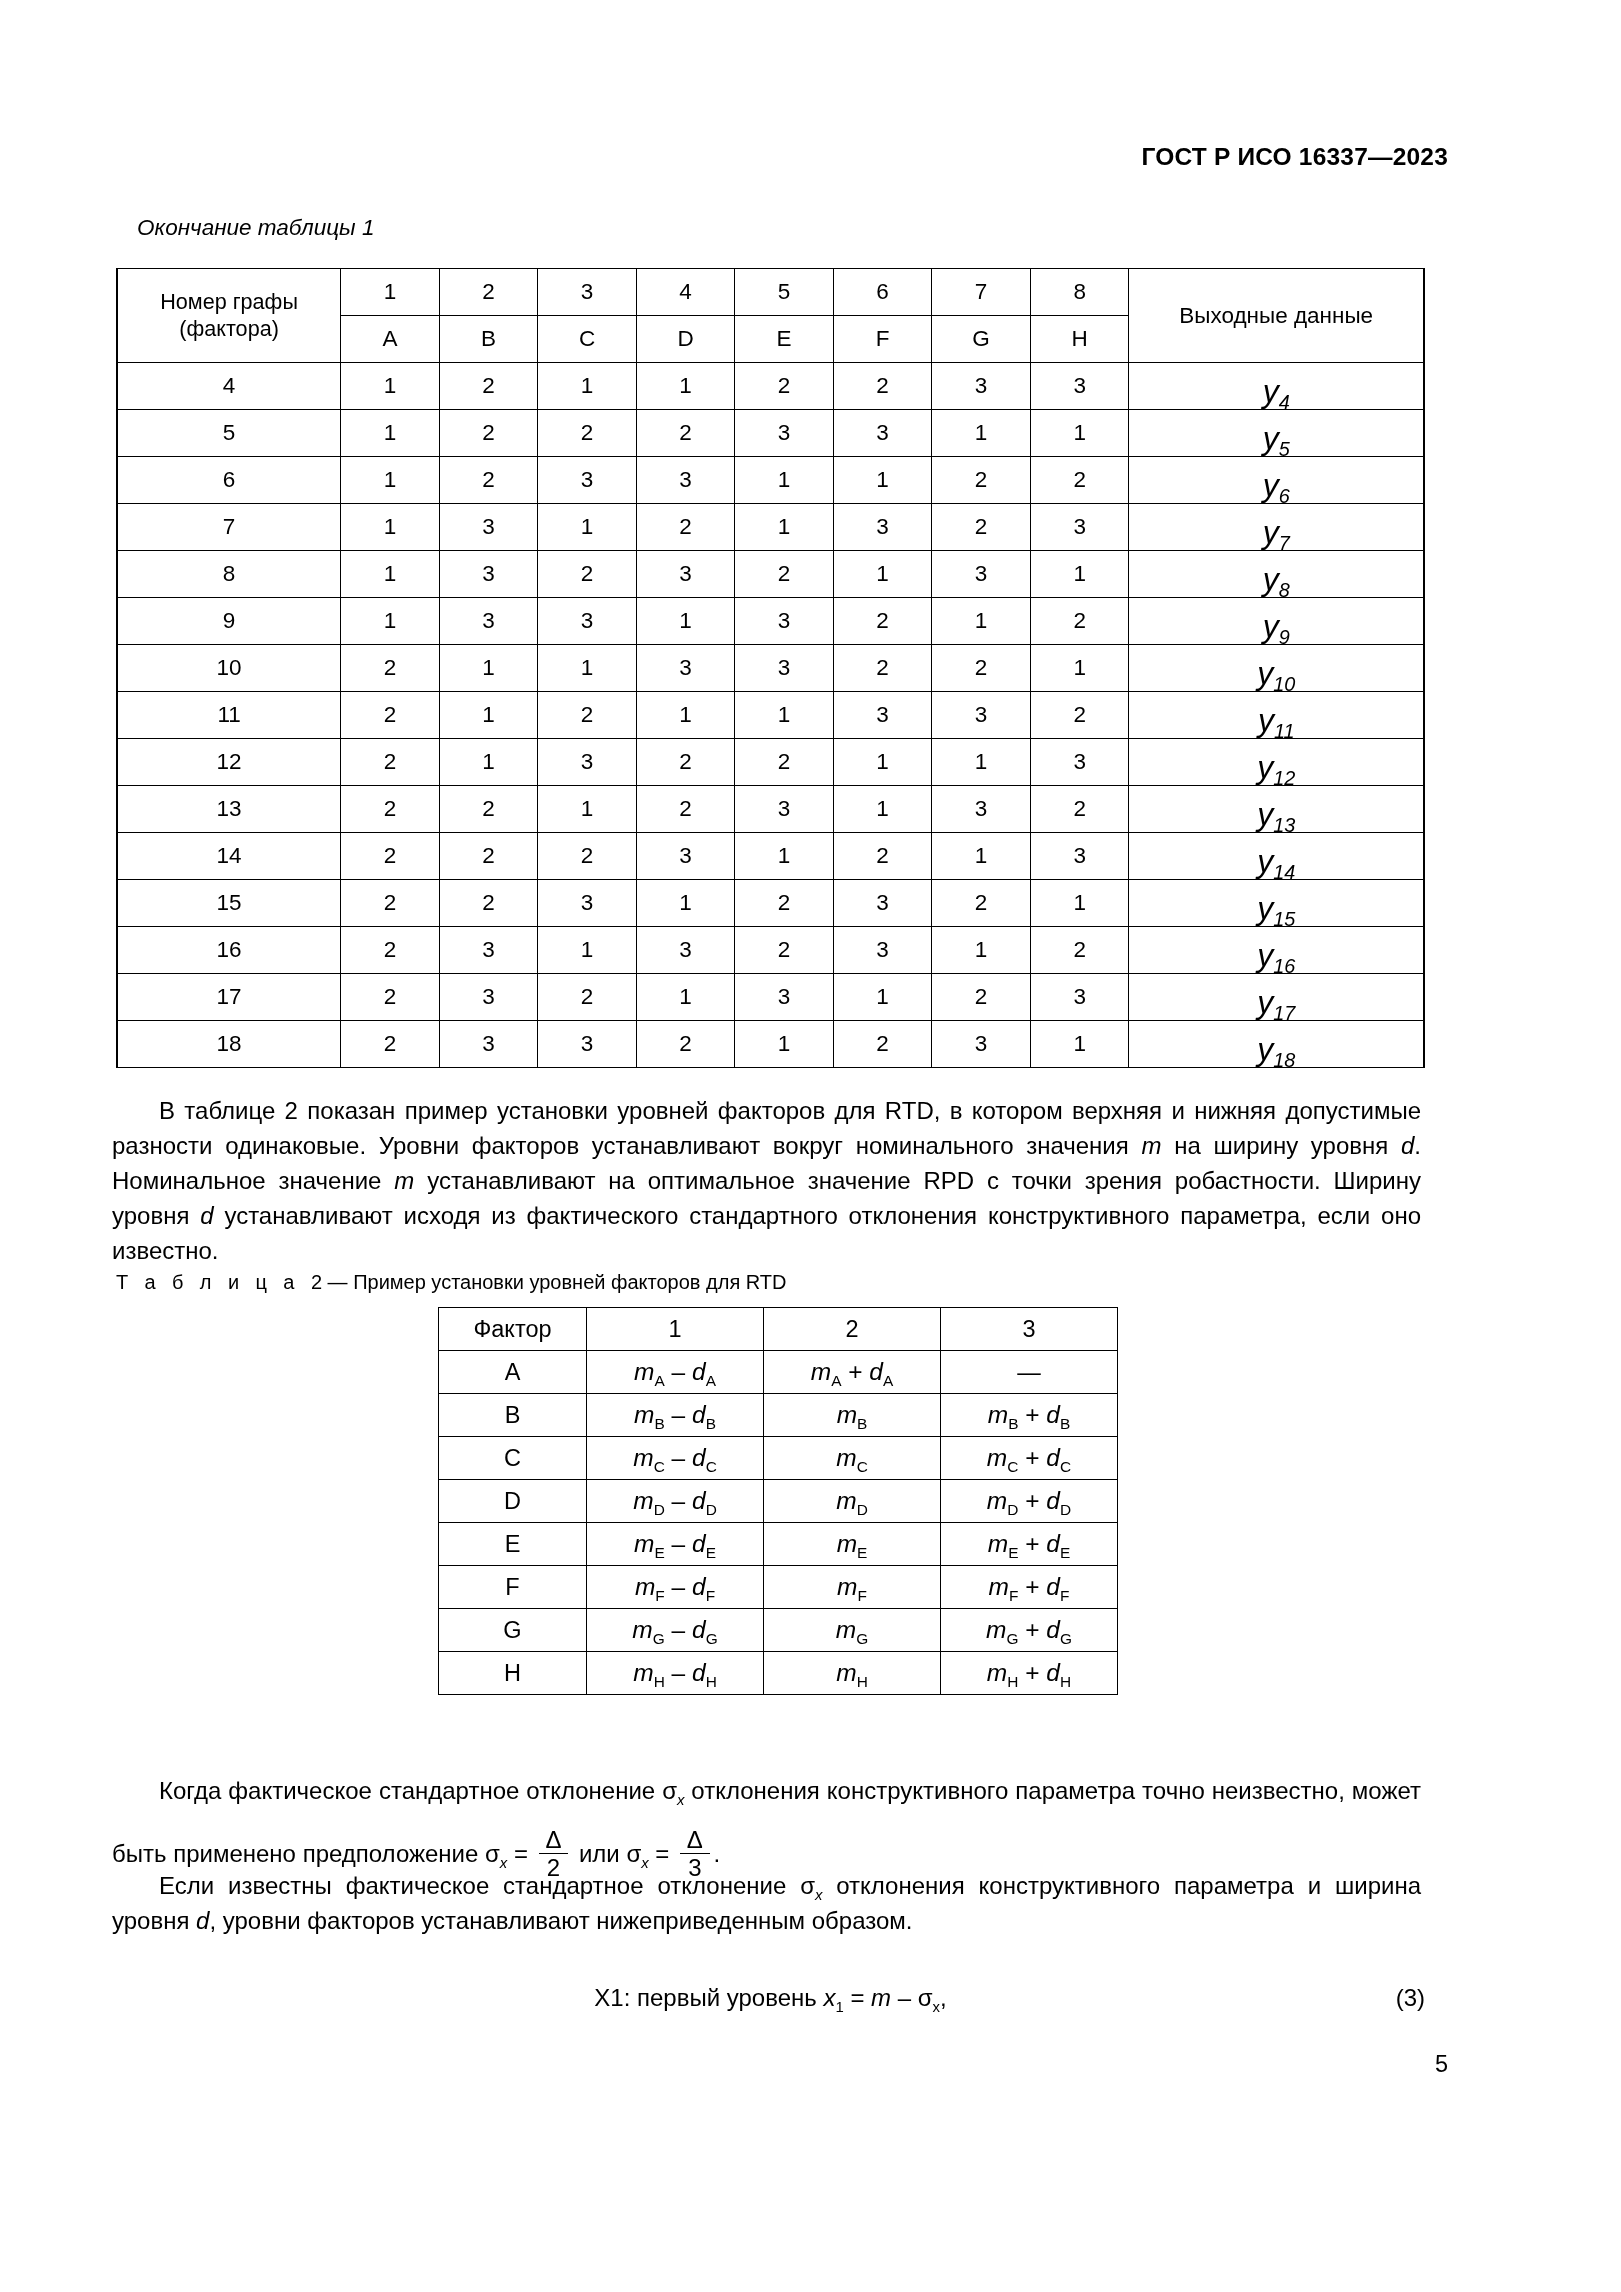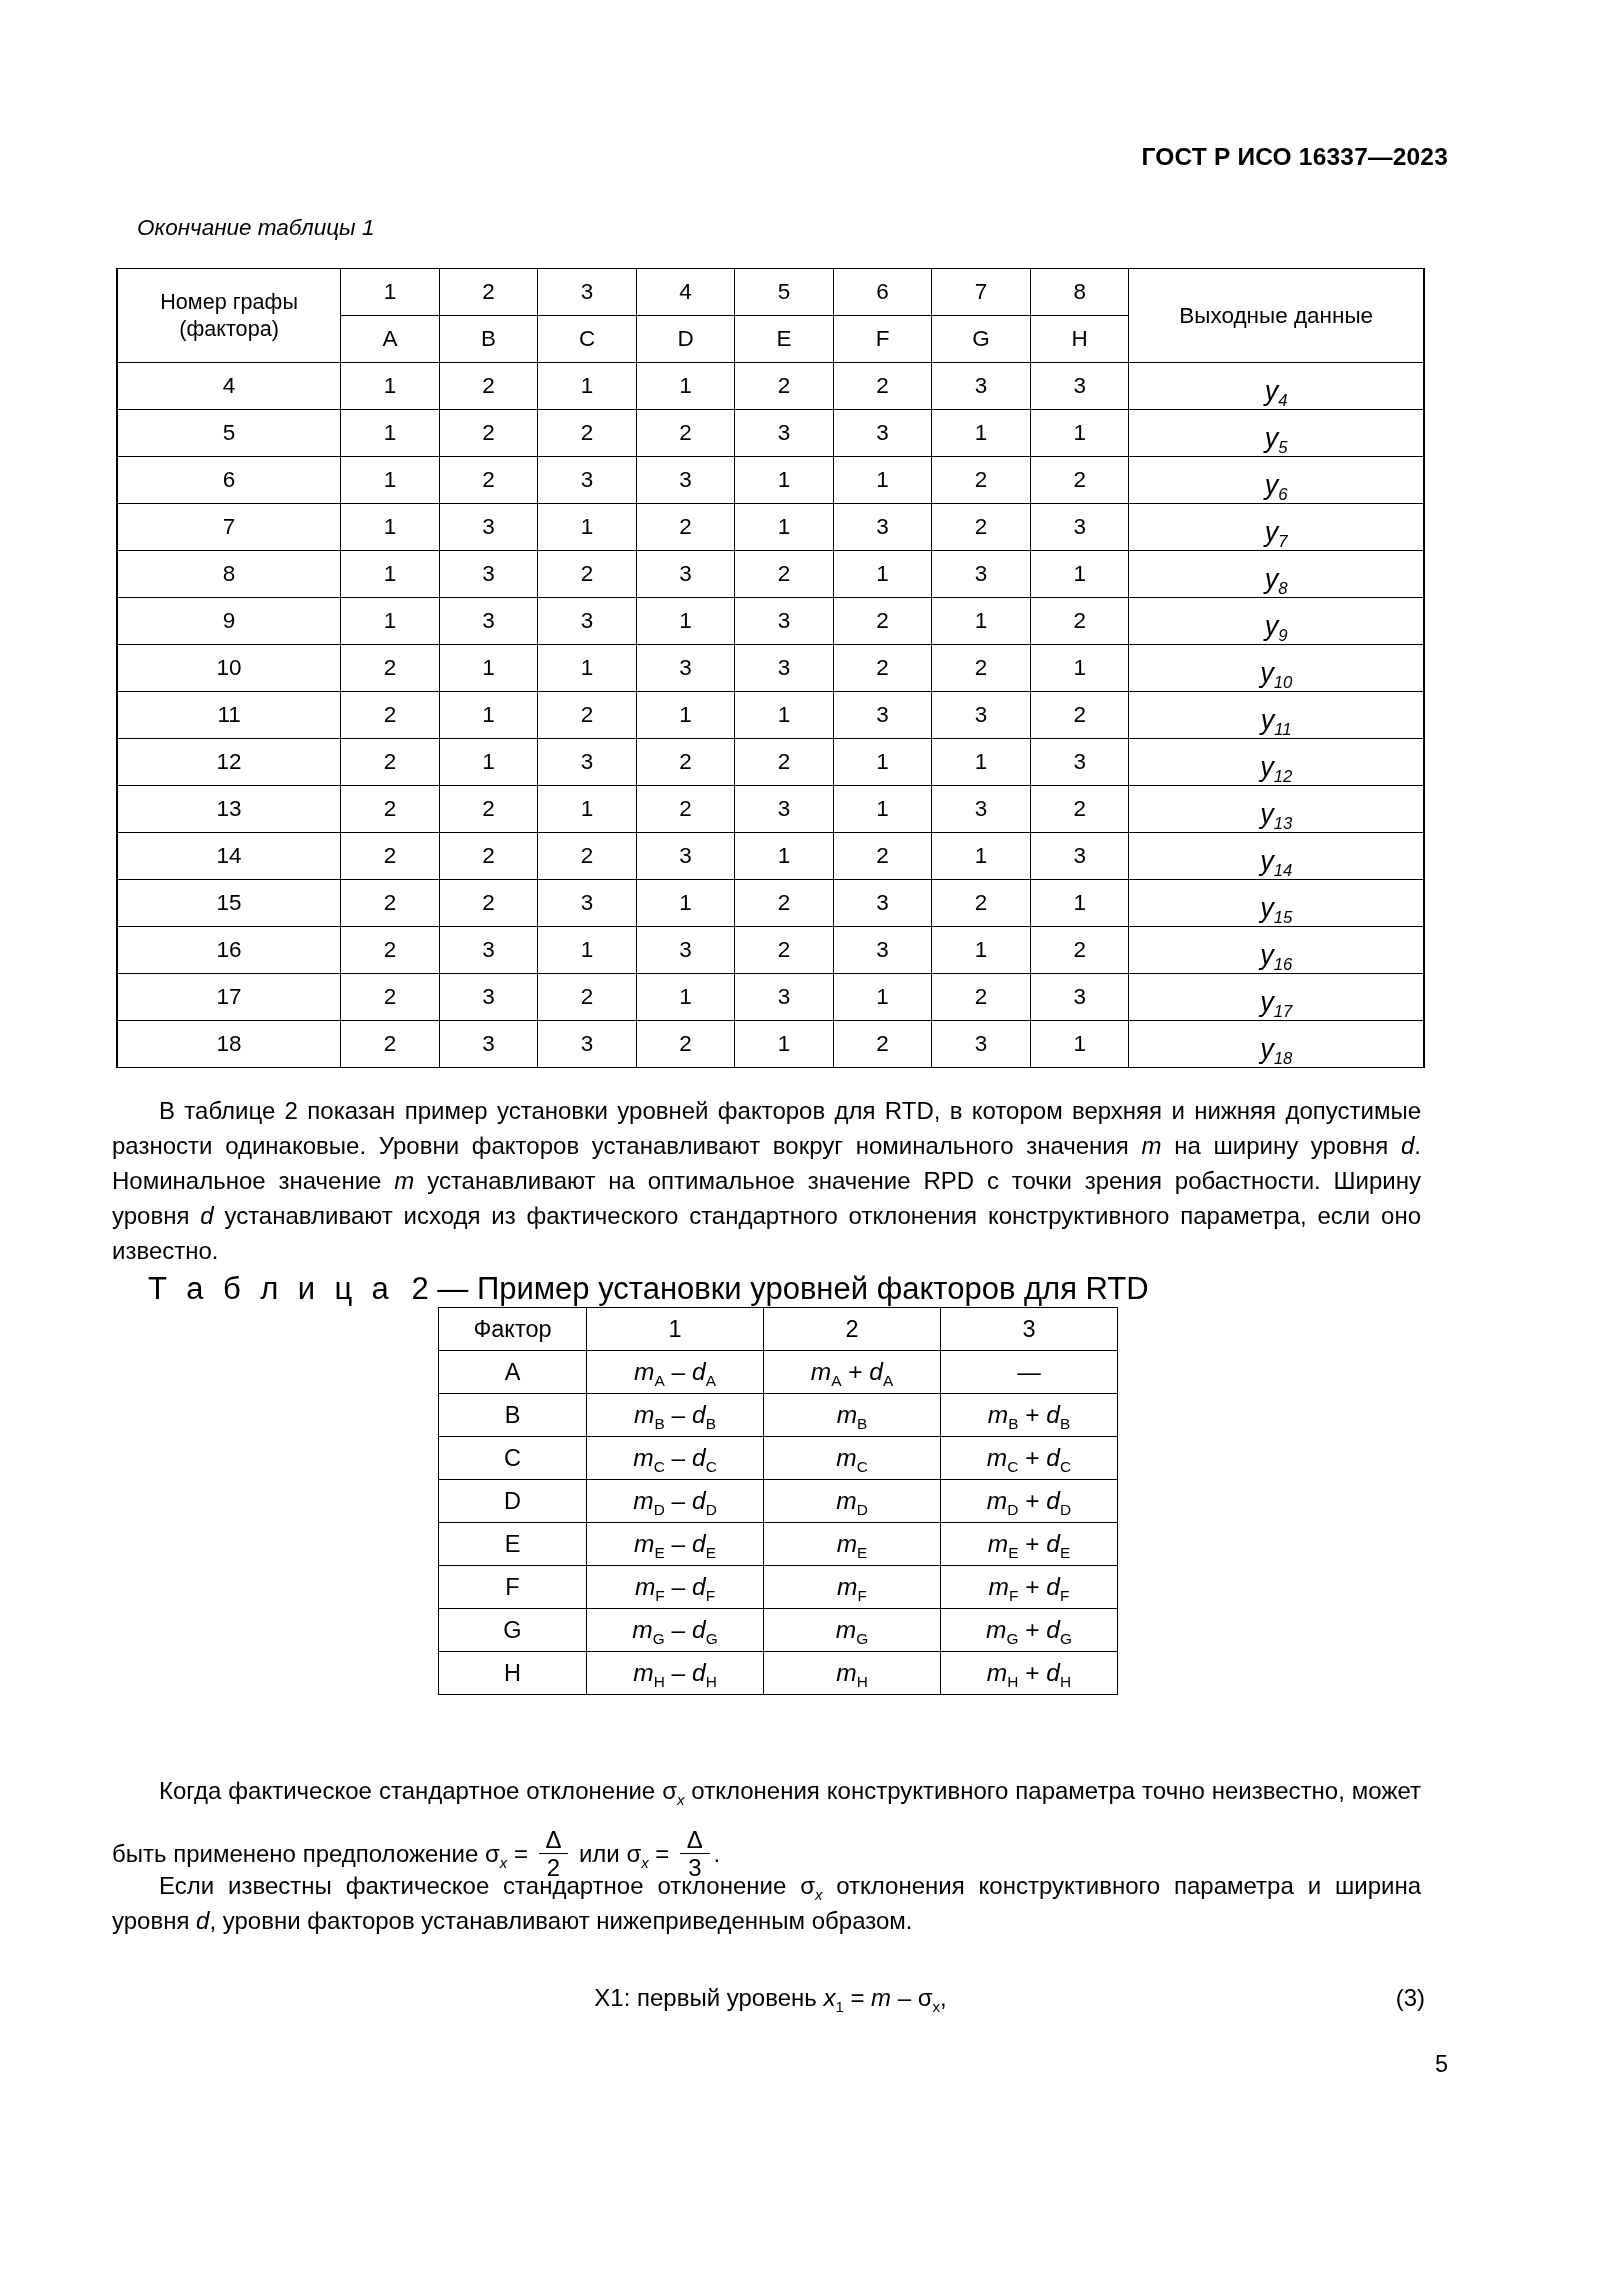--- a/index.html
+++ b/index.html
@@ -75,21 +75,21 @@
     font-size: 21.6px;
     line-height: 1.25;
   }
   .sub {
     font-size: 0.62em;
     vertical-align: sub;
     line-height: 0;
   }
   .yval {
     font-style: italic;
-    font-size: 27px;
+    font-size: 32px;
     position: relative;
     top: 5.9px;
   }
 
   
   .para {
     position: absolute;
     font-size: 24px;
     line-height: 35px;
     text-align: justify;
@@ -99,23 +99,22 @@
   .para .ind { display: inline-block; width: 47px; }
   i, .it { font-style: italic; }
 
   .p1 { top: 1093px; }
 
   
   .tbl2-caption {
     position: absolute;
     top: 1271px;
     left: 116px;
-    font-size: 31px;
+    font-size: 20px;
     white-space: nowrap;
-    margin-left: 32px;
   }
   .sp-word { letter-spacing: 5.4px; }
 
   
   .tbl2-wrap {
     position: absolute;
     top: 1307px;
     left: 438px;
     width: 676px;
   }

